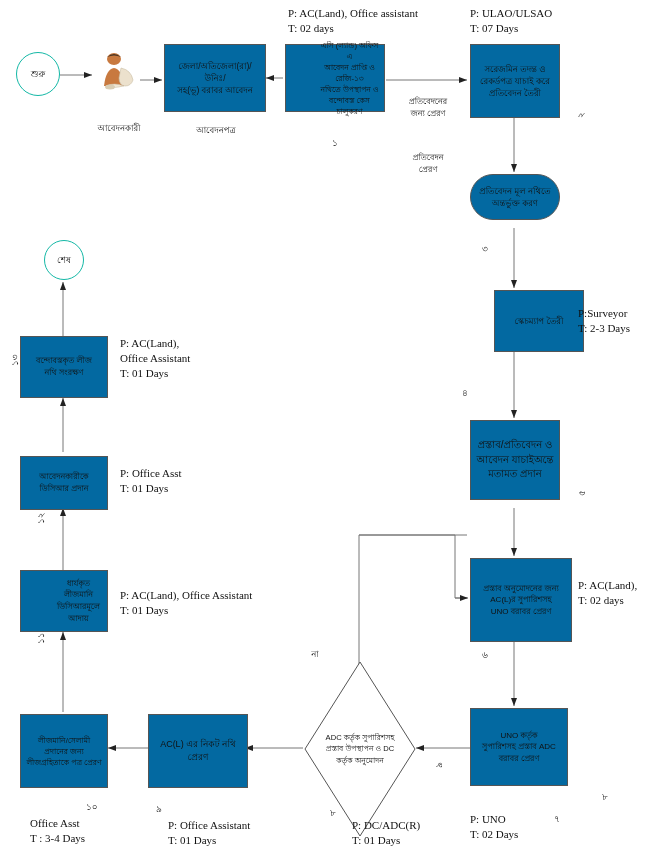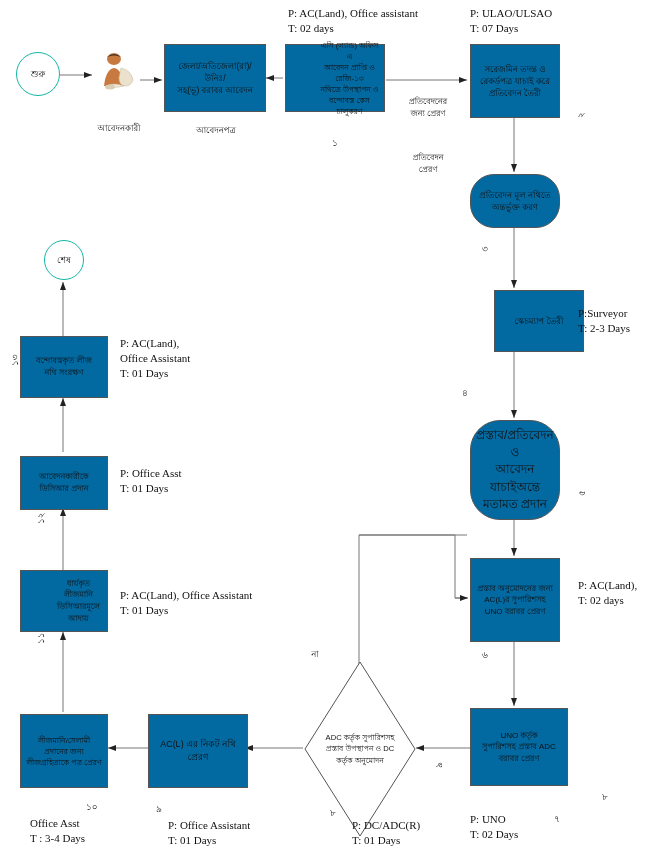--- a/index.html
+++ b/index.html
@@ -147,35 +147,35 @@
 <div class="edgelabel" style="left:392px; top:128px; width:72px;margin-top:24px;">প্রতিবেদন
 প্রেরণ</div>
 
 <div class="node" style="left:470px; top:44px; width:90px; height:74px;">সরেজমিন তদন্ত ও
 রেকর্ডপত্র যাচাই করে
 প্রতিবেদন তৈরী</div>
 <div class="pt" style="left:470px; top:6px;">P: ULAO/ULSAO
 T: 07 Days</div>
 <div class="num rot" style="left:574px; top:118px;">২</div>
 
-<div class="node" style="left:470px; top:174px; width:90px; height:54px;border-radius:24px;">প্রতিবেদন মূল নথিতে
+<div class="node" style="left:470px; top:174px; width:90px; height:46px;border-radius:24px;">প্রতিবেদন মূল নথিতে
 অন্তর্ভুক্ত করণ</div>
 <div class="num" style="left:482px; top:242px;">৩</div>
 
 <div class="node" style="left:494px; top:290px; width:90px; height:62px;">স্কেচম্যাপ তৈরী</div>
 <div class="pt" style="left:578px; top:306px;">P:Surveyor
 T: 2-3 Days</div>
 <div class="num" style="left:462px; top:386px;">৪</div>
 
-<div class="node" style="left:470px; top:420px; width:90px; height:100px; font-size:12px;border-radius:30px;">প্রস্তাব/প্রতিবেদন ও
+<div class="node" style="left:470px; top:420px; width:90px; height:80px; font-size:10px;">প্রস্তাব/প্রতিবেদন ও
 আবেদন যাচাইঅন্তে
 মতামত প্রদান</div>
 <div class="num rot" style="left:575px; top:496px;">৫</div>
 
-<div class="node" style="left:470px; top:558px; width:90px; height:84px; font-size:8px;">প্রস্তাব অনুমোদনের জন্য
+<div class="node" style="left:470px; top:558px; width:102px; height:84px; font-size:8px;">প্রস্তাব অনুমোদনের জন্য
 AC(L)র সুপারিশসহ
 UNO বরাবর প্রেরণ</div>
 <div class="pt" style="left:578px; top:578px;">P: AC(Land),
 T: 02 days</div>
 <div class="num" style="left:482px; top:648px;">৬</div>
 
 <div class="node" style="left:470px; top:708px; width:98px; height:78px; font-size:8px;">UNO কর্তৃক
 সুপারিশসহ প্রস্তাব ADC
 বরাবর প্রেরণ</div>
 <div class="num" style="left:602px; top:790px;">৮</div>

